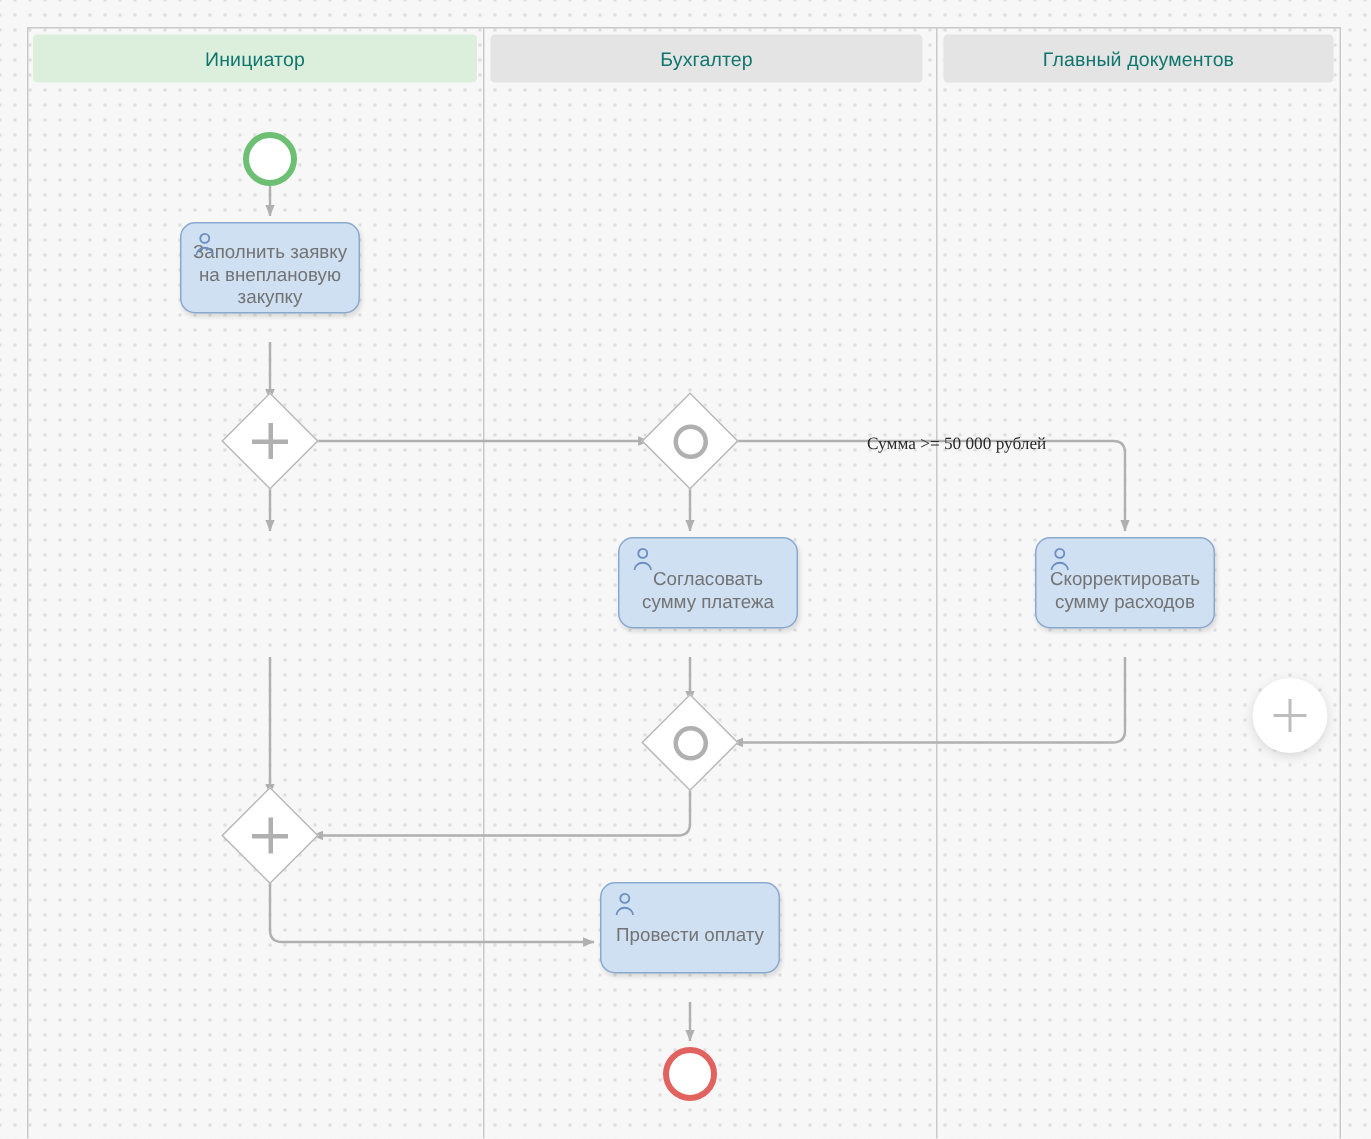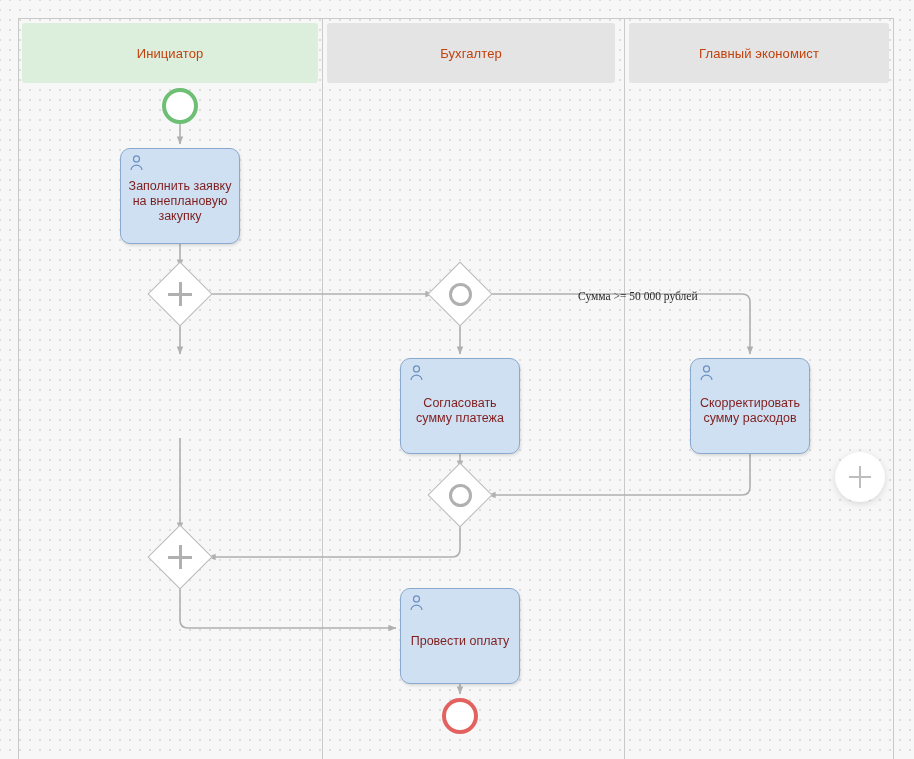--- a/index.html
+++ b/index.html
@@ -38,51 +38,51 @@
     position: absolute;
     top: 0;
     bottom: 0;
     width: 1px;
     background: #c9c9c9;
   }
 
   .lane-header {
     position: absolute;
     top: 5px;
-    height: 60px;
+    height: 32px;
     border-radius: 3px;
     box-sizing: border-box;
     display: flex;
     align-items: center;
     justify-content: center;
     font-size: 13px;
-    color: #c2410c;
+    color: #0f766e;
     letter-spacing: .1px;
   }
   .lane-header.green { background: #dcefdd; }
   .lane-header.grey  { background: #e4e4e4; }
 
   
   .node { position: absolute; box-sizing: border-box; }
 
   .task {
     width: 120px;
-    height: 96px;
+    height: 61px;
     border: 1.6px solid #8aa9cf;
     border-radius: 10px;
     background: #cfe0f2;
     box-shadow: 1px 2px 3px rgba(0,0,0,.11);
     display: flex;
     align-items: center;
     justify-content: center;
     text-align: center;
     padding: 4px 6px 2px;
     font-size: 12.5px;
     line-height: 15px;
-    color: #7f1d1d;
+    color: #737373;
   }
   .task .label { width: 100%; margin-top: 8px; }
 
   .user-icon {
     position: absolute;
     left: 8px;
     top: 6px;
     width: 15px;
     height: 16px;
   }
@@ -163,21 +163,21 @@
 
   <div class="lane-header green" style="left:22px; top:23px; width:296px;">
     <span>Инициатор</span>
   </div>
 
   <div class="lane-header grey" style="left:327px; top:23px; width:288px;">
     <span>Бухгалтер</span>
   </div>
 
   <div class="lane-header grey" style="left:629px; top:23px; width:260px;">
-    <span>Главный экономист</span>
+    <span>Главный документов</span>
   </div>
 
   <svg class="flows">
     <defs>
       <marker id="arr" markerWidth="9" markerHeight="9" refX="7.6" refY="3.2" orient="auto" markerUnits="userSpaceOnUse">
         <path d="M0,0 L8,3.2 L0,6.4 z" fill="#b0b0b0"></path>
       </marker>
     </defs>
 
     <path class="flow" d="M180,124 L180,144" marker-end="url(#arr)"></path>
@@ -226,21 +226,21 @@
   </div>
 
   <div class="gw-wrap" style="left:437px; top:271px;">
     <div class="gateway"></div>
     <div class="gw-glyph">
       <span class="gw-circle"></span>
     </div>
   </div>
 
 
-  <div class="node task" style="left:400px; top:358px;align-items:center;">
+  <div class="node task" style="left:412px; top:358px;align-items:center;">
     <svg class="user-icon" viewBox="0 0 16 17">
       <circle cx="8" cy="4.2" r="3.2" fill="none" stroke="#6b8fc0" stroke-width="1.3"></circle>
       <path d="M2.2,16 a5.8,5.2 0 0 1 11.6,0" fill="none" stroke="#6b8fc0" stroke-width="1.3"></path>
     </svg>
     <span class="label">Согласовать сумму платежа</span>
   </div>
 
   <div class="node task" style="left:690px; top:358px;">
     <svg class="user-icon" viewBox="0 0 16 17">
       <circle cx="8" cy="4.2" r="3.2" fill="none" stroke="#6b8fc0" stroke-width="1.3"></circle>

